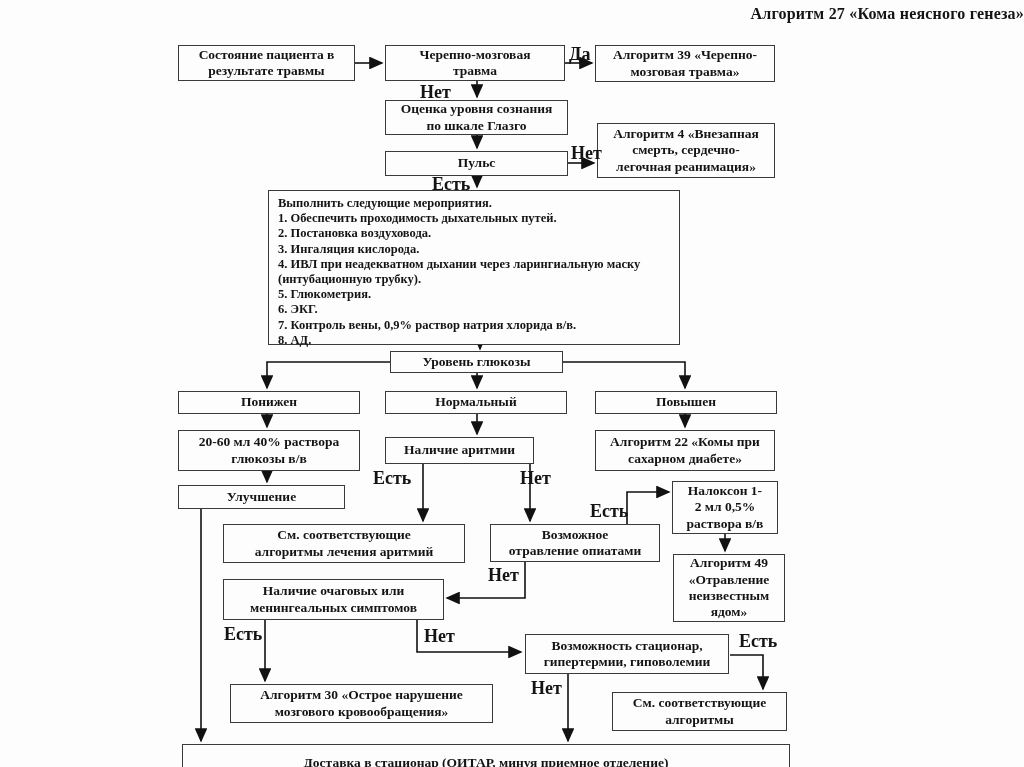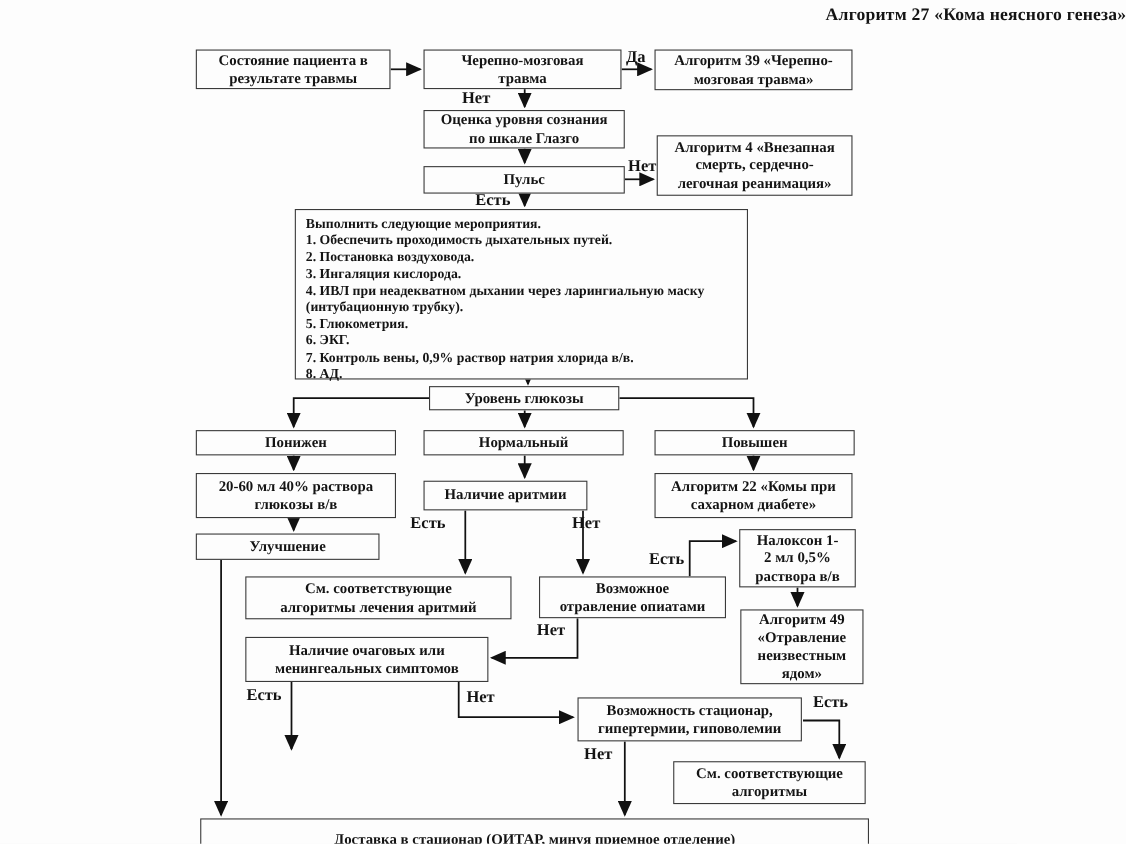--- a/index.html
+++ b/index.html
@@ -39,21 +39,21 @@
   .box.list{
     display:block;
     text-align:left;
     white-space:normal;
     font-size:12.5px;
     line-height:15.2px;
     padding:5px 8px 20px 9px;
   }
   .lbl{
     position:absolute;
-    font-size:15px;font-weight:bold;
+    font-size:18px;font-weight:bold;
     white-space:nowrap;
   }
 </style>
 </head>
 <body>
 
 <div id="canvas">
 
   <svg id="connectors" viewBox="0 0 1024 767" xmlns="http://www.w3.org/2000/svg">
     <defs>
@@ -138,20 +138,22 @@
   <div class="box" style="left:672px;top:481px;width:106px;height:53px">Налоксон 1-
 2 мл 0,5%
 раствора в/в</div>
   <div class="box" style="left:673px;top:554px;width:112px;height:68px">Алгоритм 49
 «Отравление
 неизвестным
 ядом»</div>
 
   <div class="box" style="left:223px;top:579px;width:221px;height:41px">Наличие очаговых или
 менингеальных симптомов</div>
+  <div class="box" style="left:230px;top:684px;width:263px;height:39px">Алгоритм 30 «Острое нарушение
+мозгового кровообращения»</div>
 
   <div class="box" style="left:525px;top:634px;width:204px;height:40px">Возможность стационар,
 гипертермии, гиповолемии</div>
   <div class="box" style="left:612px;top:692px;width:175px;height:39px">См. соответствующие
 алгоритмы</div>
 
   <div class="box" style="left:182px;top:744px;width:608px;height:38px">Доставка в стационар (ОИТАР, минуя приемное отделение)</div>
 
   <span class="lbl" style="left:569px;top:44px">Да</span>
   <span class="lbl" style="left:420px;top:82px">Нет</span>

